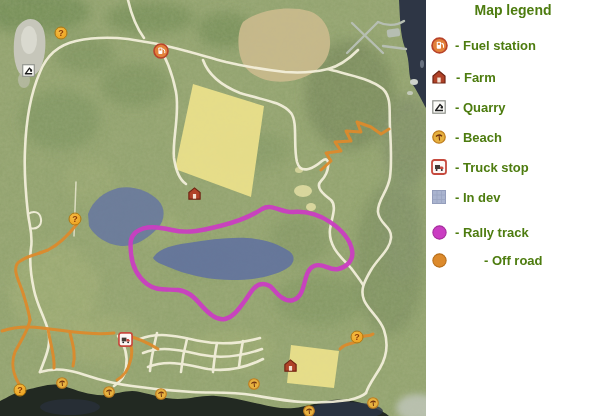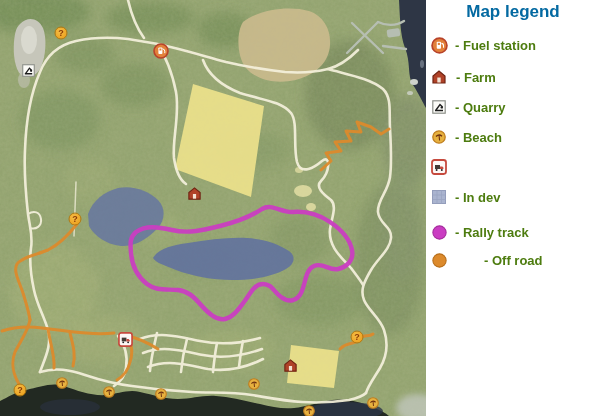--- a/index.html
+++ b/index.html
@@ -9,21 +9,21 @@
   .map svg{position:absolute;left:0;top:0;}
   .marker{position:absolute;transform:translate(-50%,-50%);display:flex;
           align-items:center;justify-content:center;}
   .marker svg{display:block;}
   .qicon{border-radius:50%;
          background:radial-gradient(circle at 40% 35%, #f6bd45, #e99b17);
          border:1.5px solid #b2780f;color:#8a3a05;font-weight:bold;
          display:flex;align-items:center;justify-content:center;
          box-sizing:border-box;line-height:1;}
   .legend{position:absolute;left:426px;top:0;width:174px;height:416px;background:#ffffff;}
-  .legend-title{margin:2px 0 0 0;text-align:center;font-size:17px;font-weight:700;color:#0369a1;}
+  .legend-title{margin:2px 0 0 0;text-align:center;font-size:14px;font-weight:700;color:#4d7c0f;}
   .legend-item{position:absolute;left:4px;display:flex;align-items:center;gap:7px;height:18px;}
   .legend-item .icon-wrap{display:flex;align-items:center;justify-content:center;width:18px;}
   .legend-item .lbl{font-size:13px;font-weight:600;color:#4d7c0f;white-space:nowrap;}
 </style>
 </head>
 <body>
 
 <div class="stage">
 
   <div class="map">
@@ -289,20 +289,21 @@
         <div class="legend-item" style="top: 158px;">
           <span class="icon-wrap">
             <svg width="16" height="16" viewBox="0 0 16 16">
               <rect x="1" y="1" width="14" height="14" rx="2.4" fill="#fdf8f6" stroke="#c64a3e" stroke-width="1.8"></rect>
               <path d="M4 6 h5 v4 h-5 z" fill="#433a36"></path>
               <path d="M9 7.4 h2.4 l1 1.4 v1.2 h-3.4 z" fill="#c64a3e"></path>
               <circle cx="5.6" cy="11" r="1" fill="#222"></circle>
               <circle cx="10.8" cy="11" r="1" fill="#222"></circle>
             </svg>
           </span>
+          <span class="lbl">- Truck stop</span>
         </div>
         <div class="legend-item" style="top: 188px;">
           <span class="icon-wrap">
             <svg width="14" height="14" viewBox="0 0 14 14">
               <rect x="0.5" y="0.5" width="13" height="13" fill="#aab4cf" stroke="#939dbb" stroke-width="1"></rect>
               <path d="M0.5 5 h13 M0.5 9.5 h13 M5 0.5 v13 M9.5 0.5 v13" stroke="#9aa4c2" stroke-width="0.8"></path>
             </svg>
           </span>
           <span class="lbl">- In dev</span>
         </div>

